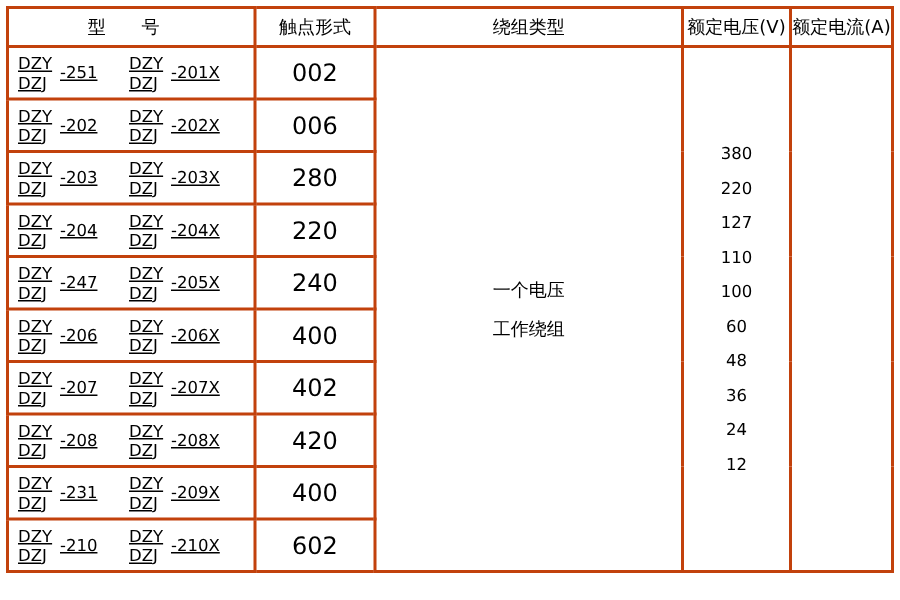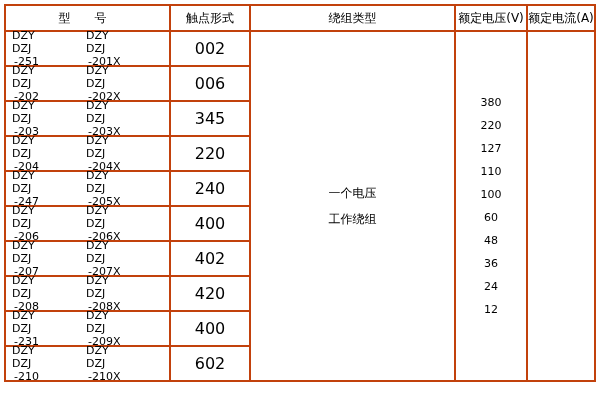--- a/index.html
+++ b/index.html
@@ -56,23 +56,23 @@
     display: flex;
     flex-direction: row;
     align-items: center;
     justify-content: flex-start;
     height: 33px;
     padding-left: 6px;
     box-sizing: border-box;
   }
   .model-group {
     display: flex;
-    flex-direction: column;
-    align-items: flex-start;
+    align-items: center;
     width: 74px;
+    text-decoration: underline;
   }
   .model-prefix {
     display: flex;
     flex-direction: column;
     line-height: 13px;
     font-size: 11px;
     text-align: left;
     width: 26px;
   }
   .model-suffix {
@@ -195,21 +195,21 @@
             </div>
             <div class="model-group">
               <div class="model-prefix">
                 <span>DZY</span>
                 <span>DZJ</span>
               </div>
               <div class="model-suffix">-203X</div>
             </div>
           </div>
         </td>
-        <td class="contact-cell">345</td>
+        <td class="contact-cell">280</td>
       </tr>
 
       <tr>
         <td class="model-cell">
           <div class="model-inner">
             <div class="model-group">
               <div class="model-prefix">
                 <span>DZY</span>
                 <span>DZJ</span>
               </div>

